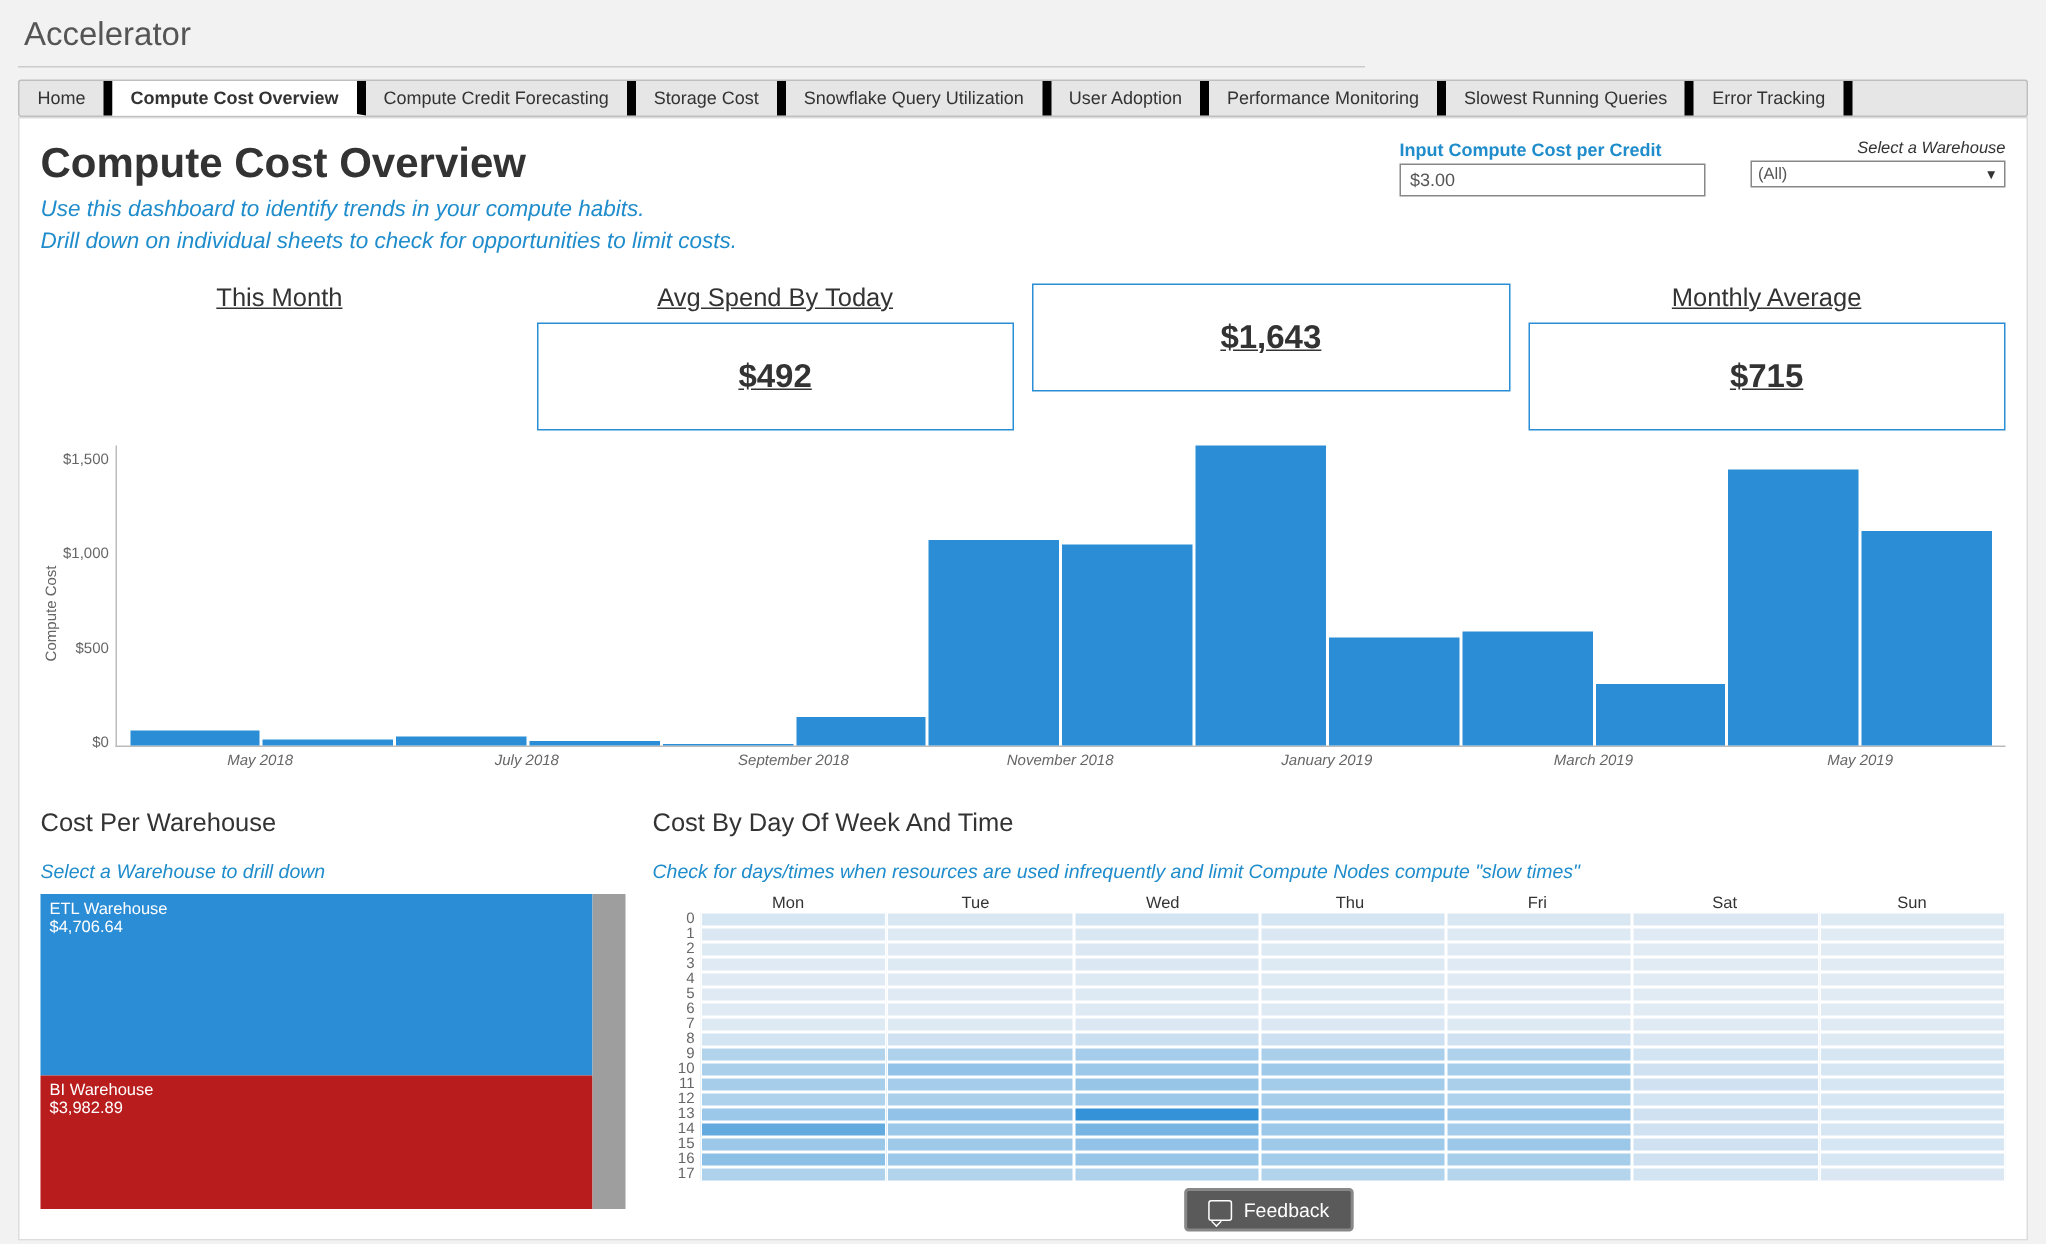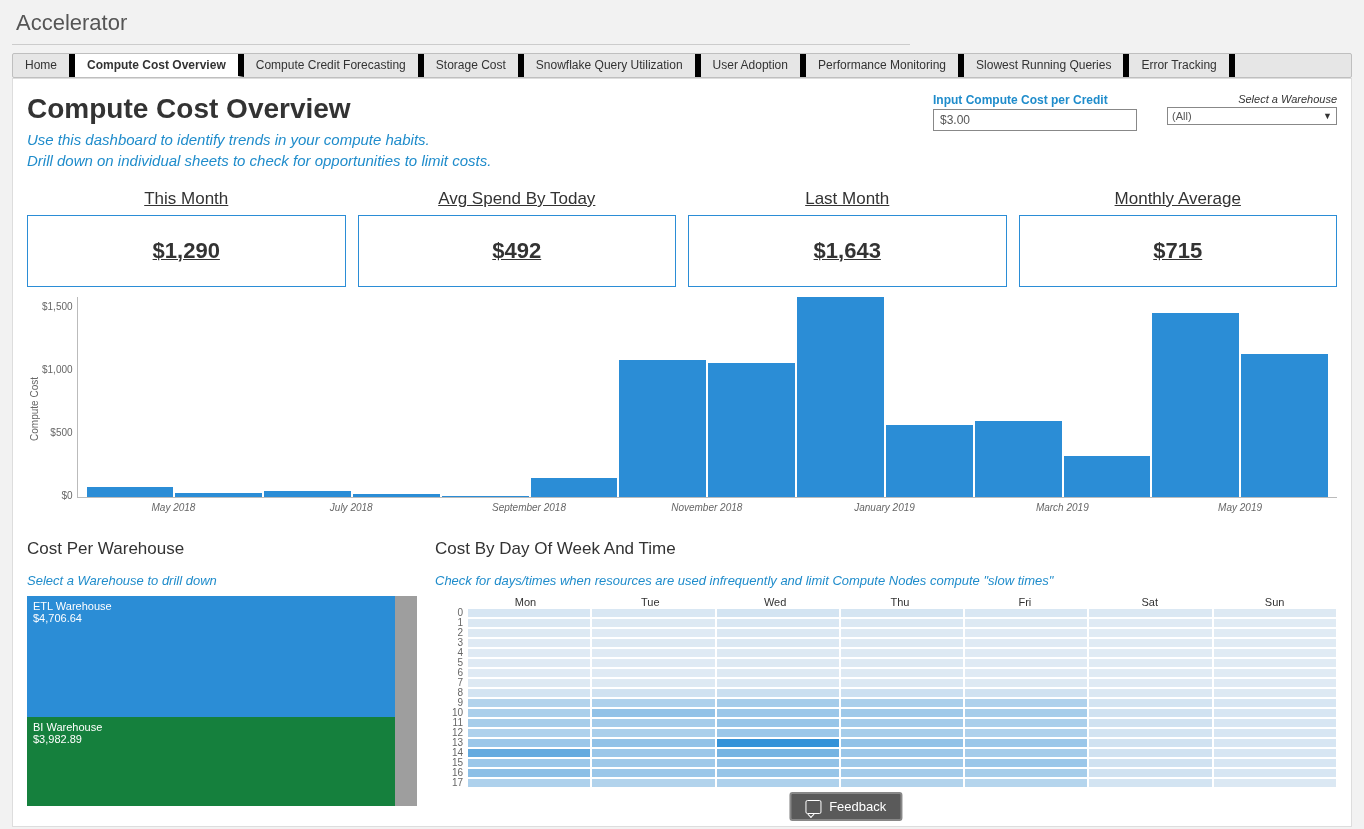--- a/index.html
+++ b/index.html
@@ -38,21 +38,21 @@
   .bar{flex:1;background:#2b8dd6;margin:0 1px;}
   .xlabels{display:flex;font-size:10px;color:#666;padding:4px 8px 0 8px;}
   .xlabels span{flex:2;text-align:center;}
   
   .bottom{display:flex;gap:18px;margin-top:18px;}
   .panel-title{font-size:17px;color:#333;}
   .panel-sub{color:#1f8ccb;font-style:italic;font-size:13px;margin:14px 0 8px 0;}
   .treemap{display:flex;height:210px;}
   .tm-left{flex:1;display:flex;flex-direction:column;}
   .tm1{flex:1.4;background:#2b8dd6;color:#fff;font-size:11px;padding:4px 6px;}
-  .tm2{flex:1;background:#15803d;color:#fff;font-size:11px;padding:4px 6px;}
+  .tm2{flex:1;background:#b91c1c;color:#fff;font-size:11px;padding:4px 6px;}
   .tm3{width:22px;background:#9e9e9e;}
   
   .heatwrap{flex:1.4;}
   .heat-head{display:flex;font-size:11px;color:#333;padding-left:28px;}
   .heat-head span{flex:1;text-align:center;}
   .heatgrid{font-size:11px;color:#333;max-height:190px;overflow:hidden;}
   .hrow2{display:flex;height:10px;align-items:stretch;}
   .hlbl{width:28px;text-align:right;padding-right:4px;font-size:10px;color:#666;line-height:10px;}
   .hcell{flex:1;border:1px solid #fff;}
   
@@ -100,28 +100,26 @@
         <div class="select-box">
           <span>(All)</span>
           <span class="caret">▼</span>
         </div>
       </div>
     </div>
 
     <div class="metrics" id="metrics">
         <div class="metric">
           <div class="metric-lbl">This Month</div>
-          <div class="metric-box"><span class="metric-val">$1,290</span></div>
         </div>
         <div class="metric">
           <div class="metric-lbl">Avg Spend By Today</div>
           <div class="metric-box"><span class="metric-val">$492</span></div>
         </div>
         <div class="metric">
-          <div class="metric-lbl">Last Month</div>
           <div class="metric-box"><span class="metric-val">$1,643</span></div>
         </div>
         <div class="metric">
           <div class="metric-lbl">Monthly Average</div>
           <div class="metric-box"><span class="metric-val">$715</span></div>
         </div>
       </div>
 
     <div class="barchart-wrap">
       <div class="y-axis-label">Compute Cost</div>

